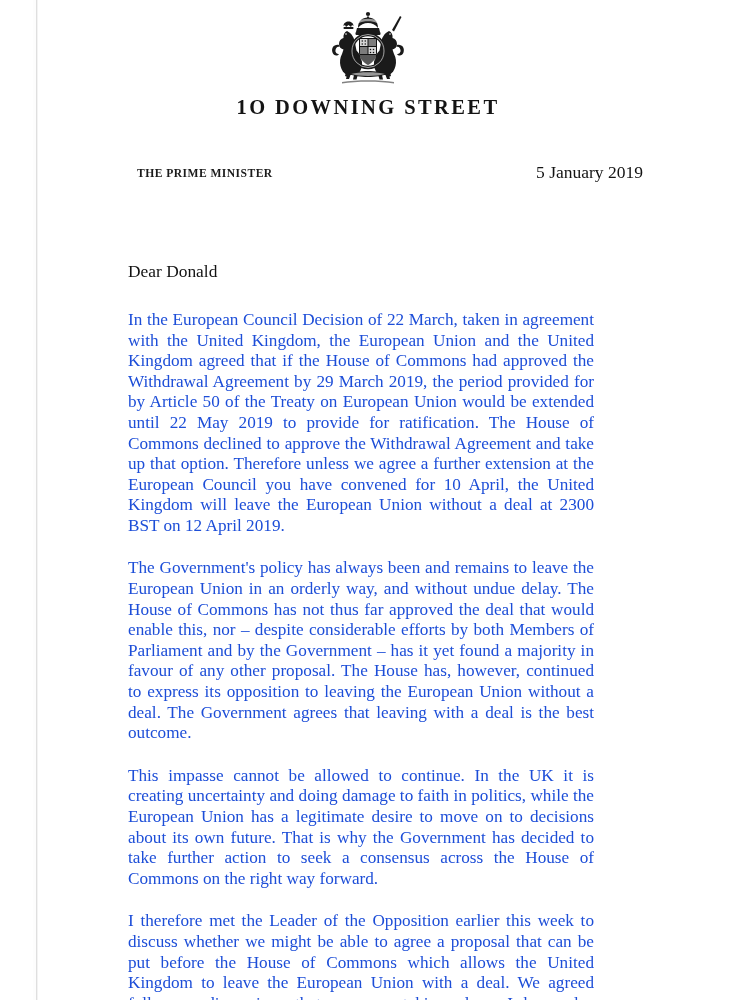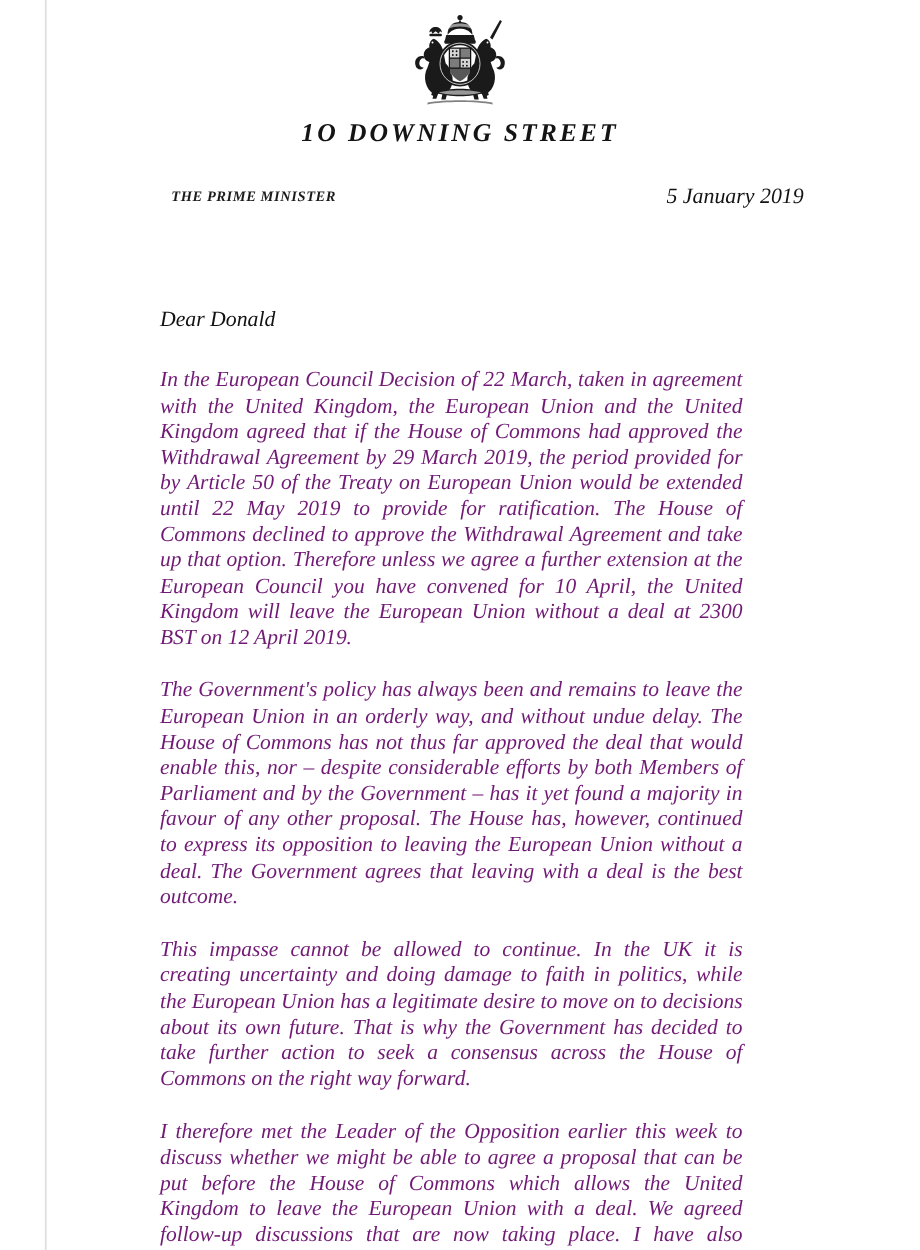--- a/index.html
+++ b/index.html
@@ -13,21 +13,20 @@
     color: #111111;
   }
   .page {
     position: relative;
     width: 670px;
     height: 1000px;
     margin: 0 auto;
     background: #ffffff;
     overflow: hidden;
     box-sizing: border-box;
-    font-style: italic;
   }
   
   .scan-edge-left {
     position: absolute;
     left: 3px;
     top: 0;
     width: 2px;
     height: 100%;
     background: linear-gradient(to right, #cfcfcf 0%, #e8e8e8 60%, #ffffff 100%);
     opacity: 0.85;
@@ -72,21 +71,21 @@
     font-weight: 700;
     letter-spacing: 1.15px;
     color: #161616;
     margin-top: 3px;
     white-space: pre;
   }
 
   
   .header-row {
     position: relative;
-    margin-top: 32px;
+    margin-top: 48px;
     padding-left: 104px;
     height: 22px;
   }
   .sender-title {
     position: absolute;
     left: 104px;
     top: 0;
     font-size: 11.6px;
     font-weight: 700;
     letter-spacing: 0.45px;
@@ -108,21 +107,21 @@
     padding-right: 109px;
   }
   .salutation {
     font-size: 17.4px;
     color: #121212;
     margin-bottom: 28px;
   }
   .para {
     font-size: 17.2px;
     line-height: 20.6px;
-    color: #701a75;
+    color: #1d4ed8;
     text-align: justify;
     text-justify: inter-word;
     margin: 0 0 22px 0;
     hyphens: none;
   }
   .para:last-child {
     margin-bottom: 0;
   }
   
   .para--clipped {

